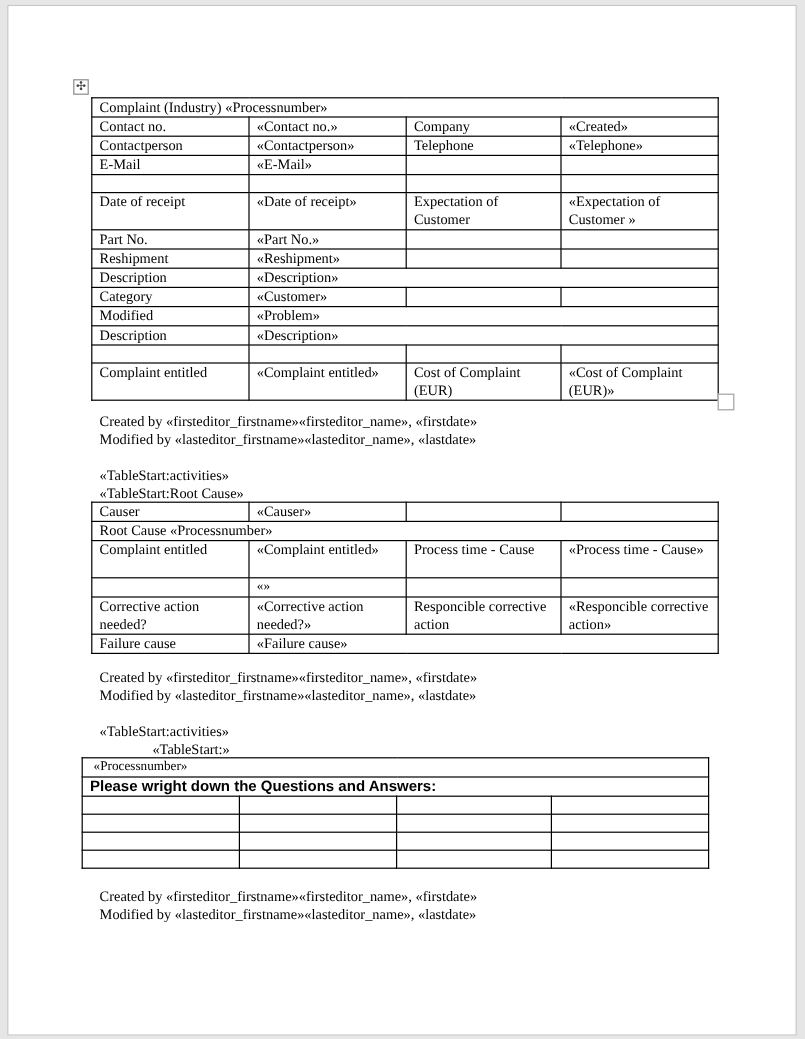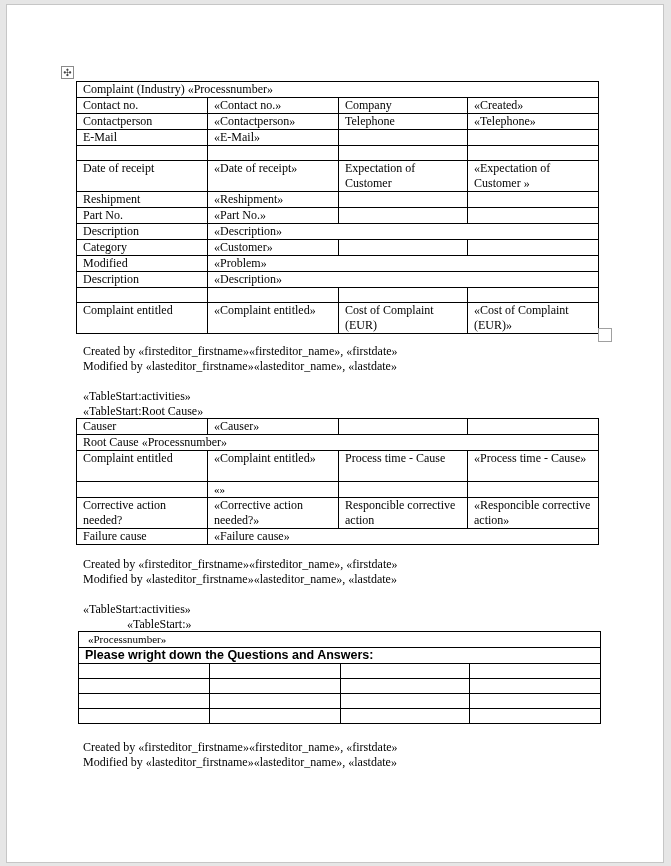--- a/index.html
+++ b/index.html
@@ -80,28 +80,28 @@
     <td></td>
     <td></td>
   </tr>
   <tr style="height:31px">
     <td>Date of receipt</td>
     <td>«Date of receipt»</td>
     <td>Expectation of Customer</td>
     <td>«Expectation of Customer »</td>
   </tr>
   <tr style="height:15px">
+    <td>Part No.</td>
+    <td>«Part No.»</td>
+    <td></td>
+    <td></td>
+  </tr>
+  <tr style="height:15px">
     <td>Reshipment</td>
     <td>«Reshipment»</td>
-    <td></td>
-    <td></td>
-  </tr>
-  <tr style="height:15px">
-    <td>Part No.</td>
-    <td>«Part No.»</td>
     <td></td>
     <td></td>
   </tr>
   <tr style="height:15px">
     <td>Description</td>
     <td colspan="3">«Description»</td>
   </tr>
   <tr style="height:15px">
     <td>Category</td>
     <td>«Customer»</td>
@@ -180,21 +180,21 @@
   </tr>
 </tbody>
   </table>
 
 <div class="para" style="top:557px;">Created by «firsteditor_firstname»«firsteditor_name», «firstdate»</div>
 <div class="para" style="top:572px;">Modified by «lasteditor_firstname»«lasteditor_name», «lastdate»</div>
 
 <div class="para" style="top:602px;">«TableStart:activities»</div>
 <div class="para" style="top:617px;margin-left:44px;">«TableStart:»</div>
 
-<table class="doc" style="left:78px; top:631px; width:522px;">
+<table class="doc" style="left:68px; top:631px; width:522px;">
   <colgroup>
       <col style="width:131px">
       <col style="width:131px">
       <col style="width:129px">
       <col style="width:131px">
     </colgroup>
   <tbody>
       <tr style="height:15px">
     <td colspan="4" class="small" style="padding-left:9px;">«Processnumber»</td>
   </tr>

